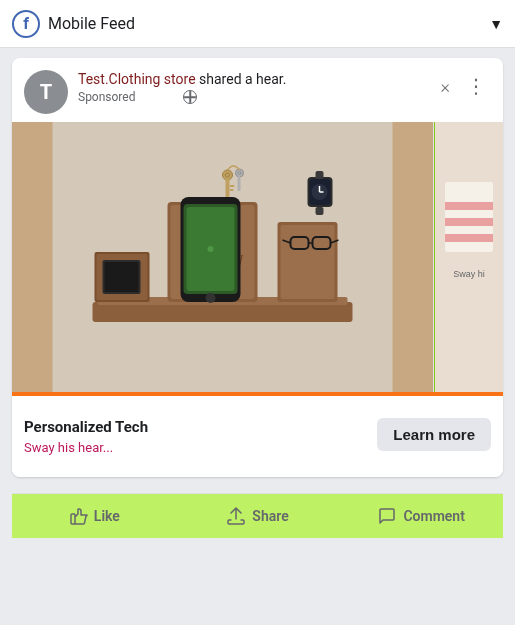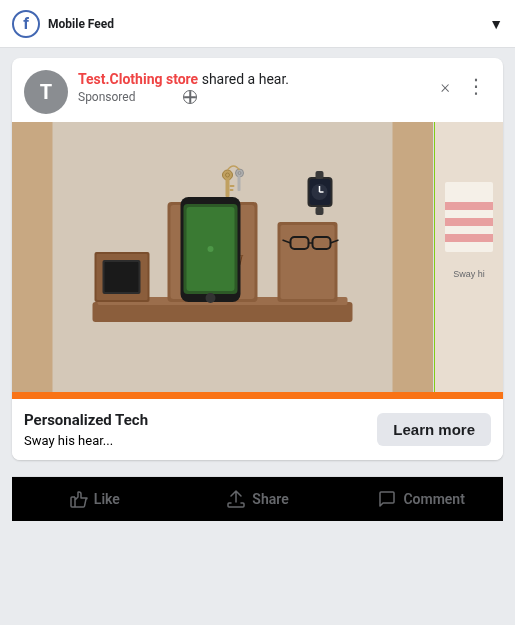--- a/index.html
+++ b/index.html
@@ -28,22 +28,22 @@
       display: flex;
       align-items: center;
       justify-content: center;
       color: #4267B2;
       font-weight: bold;
       font-size: 16px;
       margin-right: 8px;
     }
 
     .top-bar-title {
-      font-size: 12px;
-      font-weight: 700;
+      font-size: 16px;
+      font-weight: 400;
       color: #1c1e21;
       flex: 1;
     }
 
     .chevron-down {
       color: #1c1e21;
       font-size: 14px;
     }
 
     .card {
@@ -79,22 +79,22 @@
       margin-left: 10px;
     }
 
     .post-title {
       font-size: 14px;
       color: #1c1e21;
       line-height: 1.3;
     }
 
     .post-title .store-name {
-      font-weight: 700;
-      color: #ef4444;
+      font-weight: 400;
+      color: #7f1d1d;
     }
 
     .sponsored-row {
       display: flex;
       align-items: center;
       margin-top: 2px;
       gap: 44px;
     }
 
     .sponsored-text {
@@ -177,61 +177,61 @@
       background: #84cc16;
       overflow: hidden;
       display: flex;
       align-items: flex-end;
       justify-content: center;
       border-left: 1px solid #dddfe2;
     }
 
     .ad-bottom {
       display: flex;
-      align-items: center;
-      padding: 12px 12px;
-      border-top: 7px solid #f97316;
+      align-items: flex-start;
+      padding: 22px 12px;
+      border-top: 4px solid #f97316;
       background: #fff;
     }
 
     .ad-text {
       flex: 1;
     }
 
     .ad-product-title {
       font-size: 15px;
       font-weight: 700;
       color: #1c1e21;
       line-height: 1.3;
     }
 
     .ad-product-desc {
       font-size: 13px;
-      color: #000000;
+      color: #be185d;
       margin-top: 2px;
     }
 
     .learn-more-btn {
       background: #e4e6eb;
       border: none;
       border-radius: 6px;
       padding: 8px 16px;
       font-size: 15px;
       font-weight: 700;
       color: #1c1e21;
       cursor: pointer;
       white-space: nowrap;
       margin-left: 10px;
     }
 
     .post-actions {
       display: flex;
       border-top: 1px solid #dddfe2;
       padding: 4px 0;
-      background: #000000;
+      background: #bef264;
       margin: 16px 12px;
     }
 
     .action-btn {
       flex: 1;
       display: flex;
       align-items: center;
       justify-content: center;
       gap: 6px;
       padding: 8px 4px;

